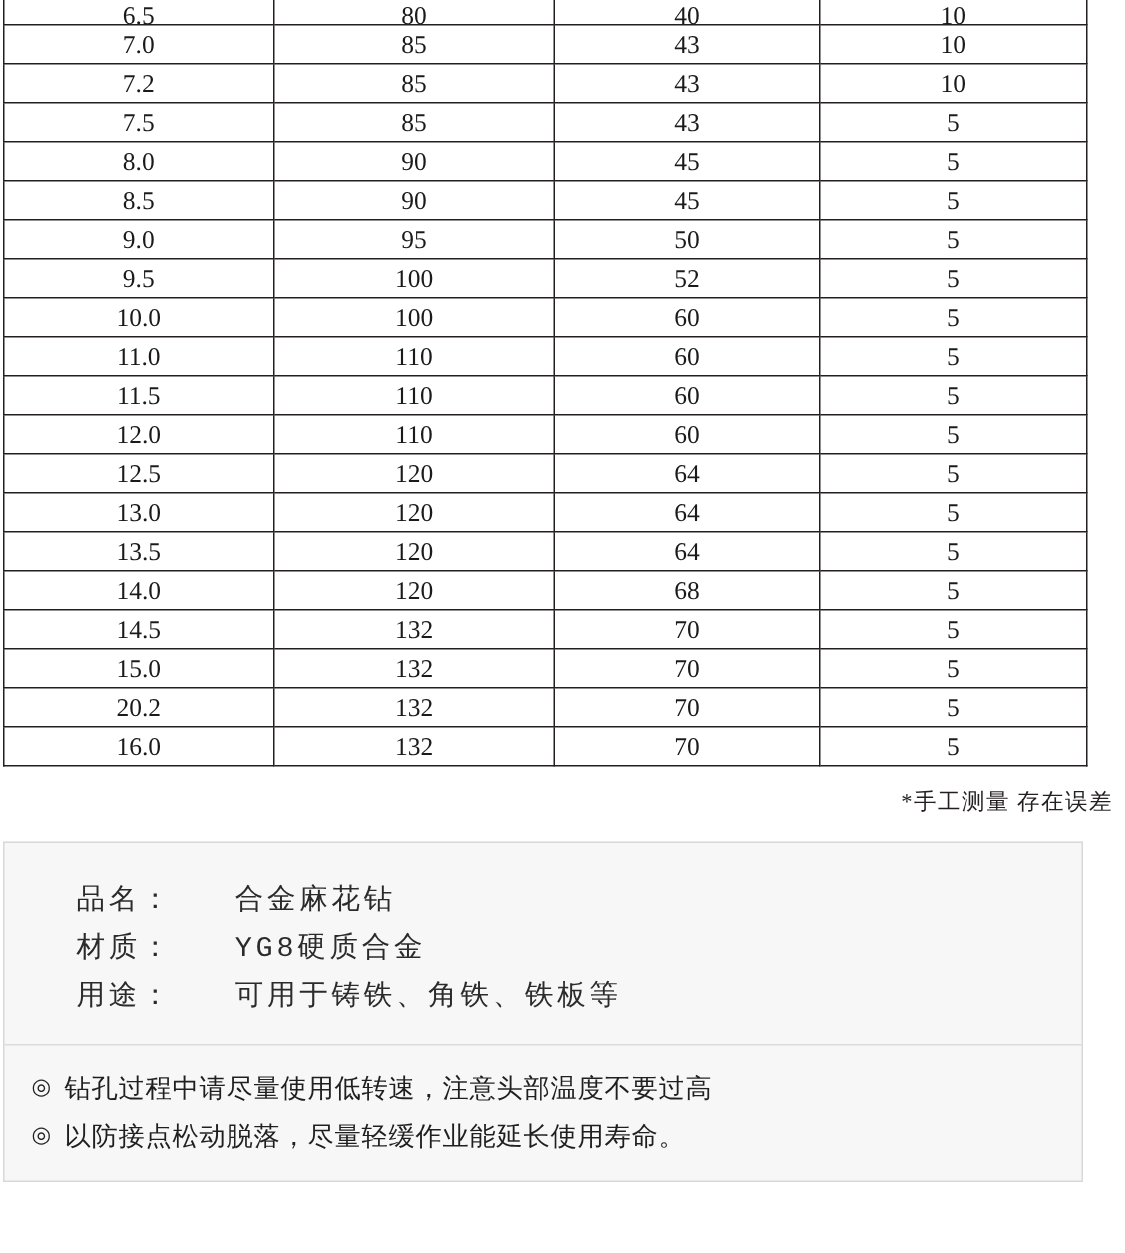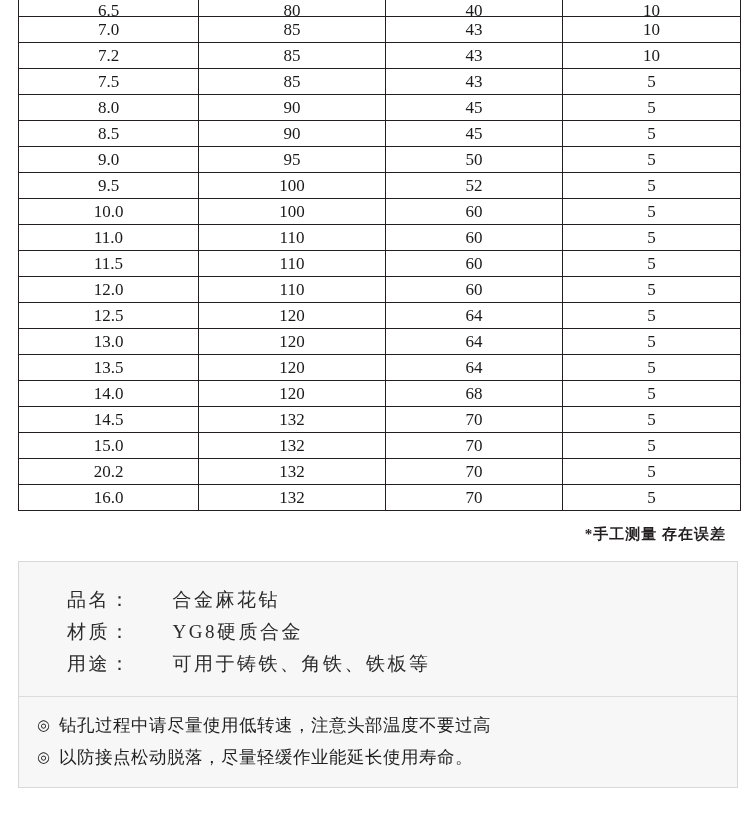--- a/index.html
+++ b/index.html
@@ -13,21 +13,21 @@
     font-family: "Liberation Sans", sans-serif;
     color: #000000;
     overflow: hidden;
   }
 
   .page {
     position: relative;
     width: 750px;
     height: 835px;
     box-sizing: border-box;
-    padding: 0 18px;
+    padding: 0 2px;
   }
 
   
   table.spec-table {
     width: 722px;
     border-collapse: collapse;
     table-layout: fixed;
     margin: 0;
   }
   table.spec-table td {
@@ -52,41 +52,41 @@
     line-height: 10px;
     vertical-align: bottom;
     border-top: none;
   }
 
   
   .measure-note {
     text-align: right;
     font-family: "Liberation Serif", serif;
     font-size: 15px;
-    font-weight: bold;
+    font-weight: normal;
     color: #231f20;
     letter-spacing: 1px;
     margin: 14px 6px 0 0;
   }
 
   
   .info-panel {
     margin-top: 17px;
     border: 1px solid #d8d8d8;
     background: #f7f7f7;
     width: 720px;
     box-sizing: border-box;
     padding: 22px 0 14px 0;
   }
   .info-rows {
     padding-left: 48px;
   }
   .info-row {
     display: flex;
-    font-family: Liberation Serif, serif;
+    font-family: Liberation Mono, monospace;
     font-size: 19px;
     color: #2b2b2b;
     letter-spacing: 2.5px;
     line-height: 32px;
     white-space: nowrap;
   }
   .info-label {
     display: inline-block;
   }
   .info-value {

